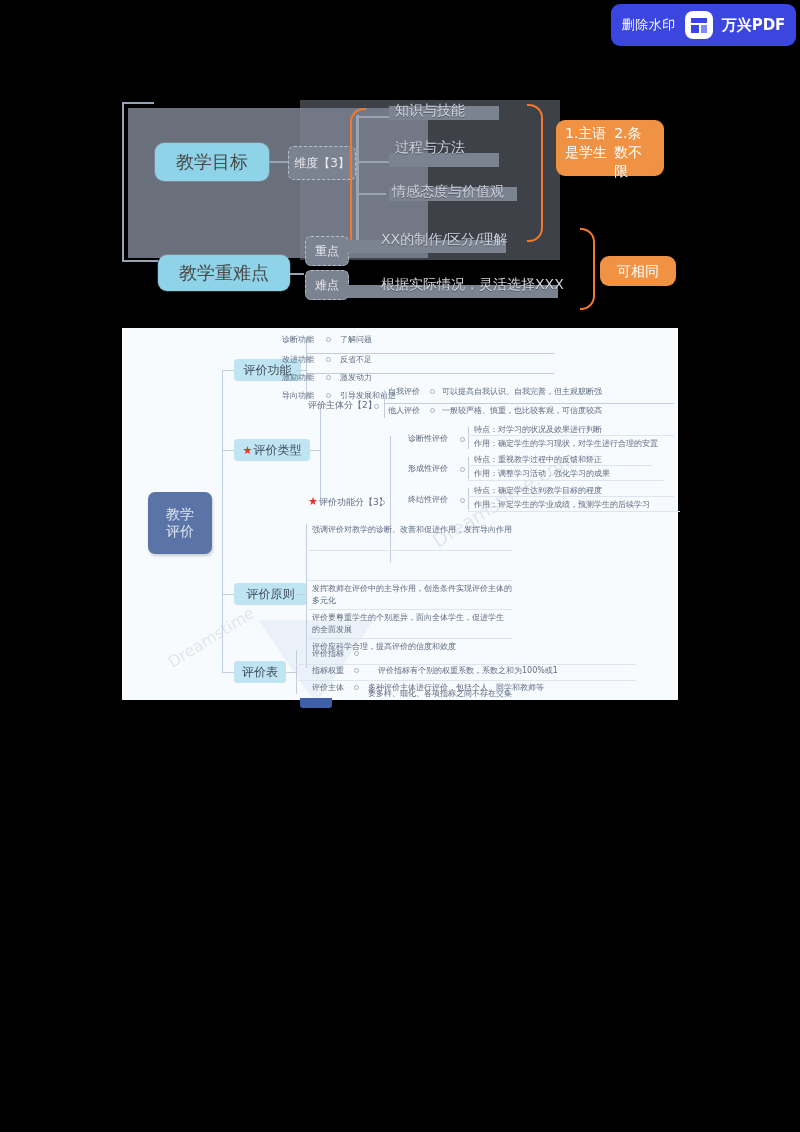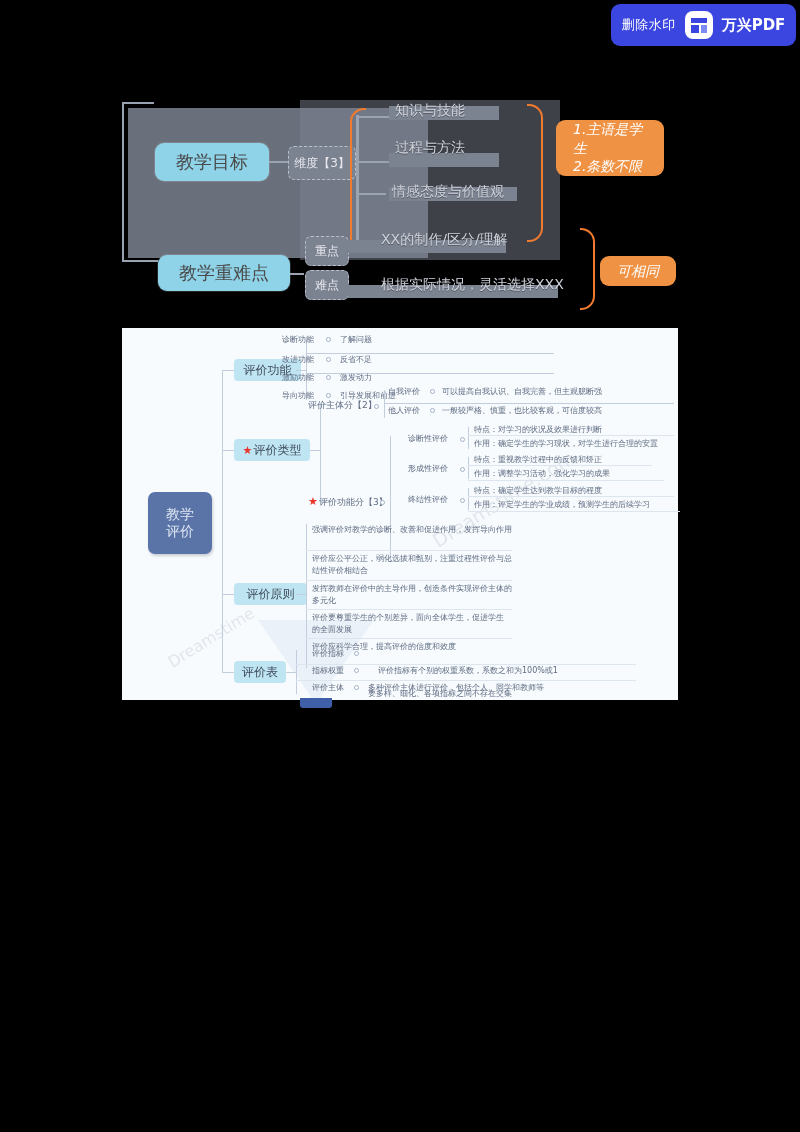--- a/index.html
+++ b/index.html
@@ -23,22 +23,22 @@
   #upper{position:absolute;left:0;top:60px;width:800px;height:270px;}
 
   .nodeBlue{position:absolute;background:#8ed3e8;border-radius:9px;
        color:#4a4a4a;font-size:18px;display:flex;align-items:center;
        justify-content:center;box-shadow:0 0 0 1px rgba(255,255,255,.15);}
   .nodeGray{position:absolute;background:#7b8290;border-radius:6px;
        color:#e8e8ee;font-size:12px;display:flex;align-items:center;
        justify-content:center;border:1px solid #b9c0cc;}
   .nodeGray.dashed{border-style:dashed;}
   .nodeOrange{position:absolute;background:#f09244;border-radius:9px;color:#fff;
-       font-size:14px;display:flex;flex-direction:column;align-items:flex-start;
-       justify-content:center;padding:4px 17px;box-sizing:border-box;line-height:1.35;font-style:italic;}
+       font-size:14px;display:flex;flex-direction:row;align-items:flex-start;
+       justify-content:center;padding:4px 9px;box-sizing:border-box;line-height:1.35;}
   .txtGray{position:absolute;color:#cfd3dc;font-size:14px;white-space:nowrap;
        text-shadow:0 1px 0 rgba(0,0,0,.35);}
   .bar{position:absolute;background:#7b8290;}
   .hline{position:absolute;background:#9aa3b2;height:2px;}
   .vline{position:absolute;background:#9aa3b2;width:2px;}
   .obrace{position:absolute;border:2px solid #f07a2e;border-right:none;
        border-radius:14px 0 0 14px;}
   .obrace.r{border:2px solid #f07a2e;border-left:none;border-radius:0 14px 14px 0;}
 
   
@@ -242,21 +242,20 @@
 
   <div class="cline" style="left:100px;top:266px;width:12px;height:1px;"></div>
   <div class="branch" style="left:112px;top:255px;width:73px;height:22px;">
     <span>评价原则</span>
   </div>
   <div class="cline" style="left:174px;top:266px;width:10px;height:1px;"></div>
   <div class="cline" style="left:184px;top:196px;width:1px;height:144px;"></div>
 
   <div class="leaf multi" style="left:190px;top:196px;width:200px;">强调评价对教学的诊断、改善和促进作用，发挥导向作用</div>
   <div class="sep" style="left:184px;top:222px;width:206px;"></div>
-  <div class="leaf multi" style="left:190px;top:225px;width:200px;">评价应公平公正，弱化选拔和甄别，注重过程性评价与总结性评价相结合</div>
   <div class="sep" style="left:184px;top:252px;width:206px;"></div>
   <div class="leaf multi" style="left:190px;top:255px;width:200px;">发挥教师在评价中的主导作用，创造条件实现评价主体的多元化</div>
   <div class="sep" style="left:184px;top:281px;width:206px;"></div>
   <div class="leaf multi" style="left:190px;top:284px;width:196px;">评价要尊重学生的个别差异，面向全体学生，促进学生的全面发展</div>
   <div class="sep" style="left:184px;top:310px;width:206px;"></div>
   <div class="leaf multi" style="left:190px;top:313px;width:210px;">评价应科学合理，提高评价的信度和效度</div>
 
   <div class="cline" style="left:100px;top:344px;width:12px;height:1px;"></div>
   <div class="branch" style="left:112px;top:333px;width:52px;height:22px;">
     <span>评价表</span>

